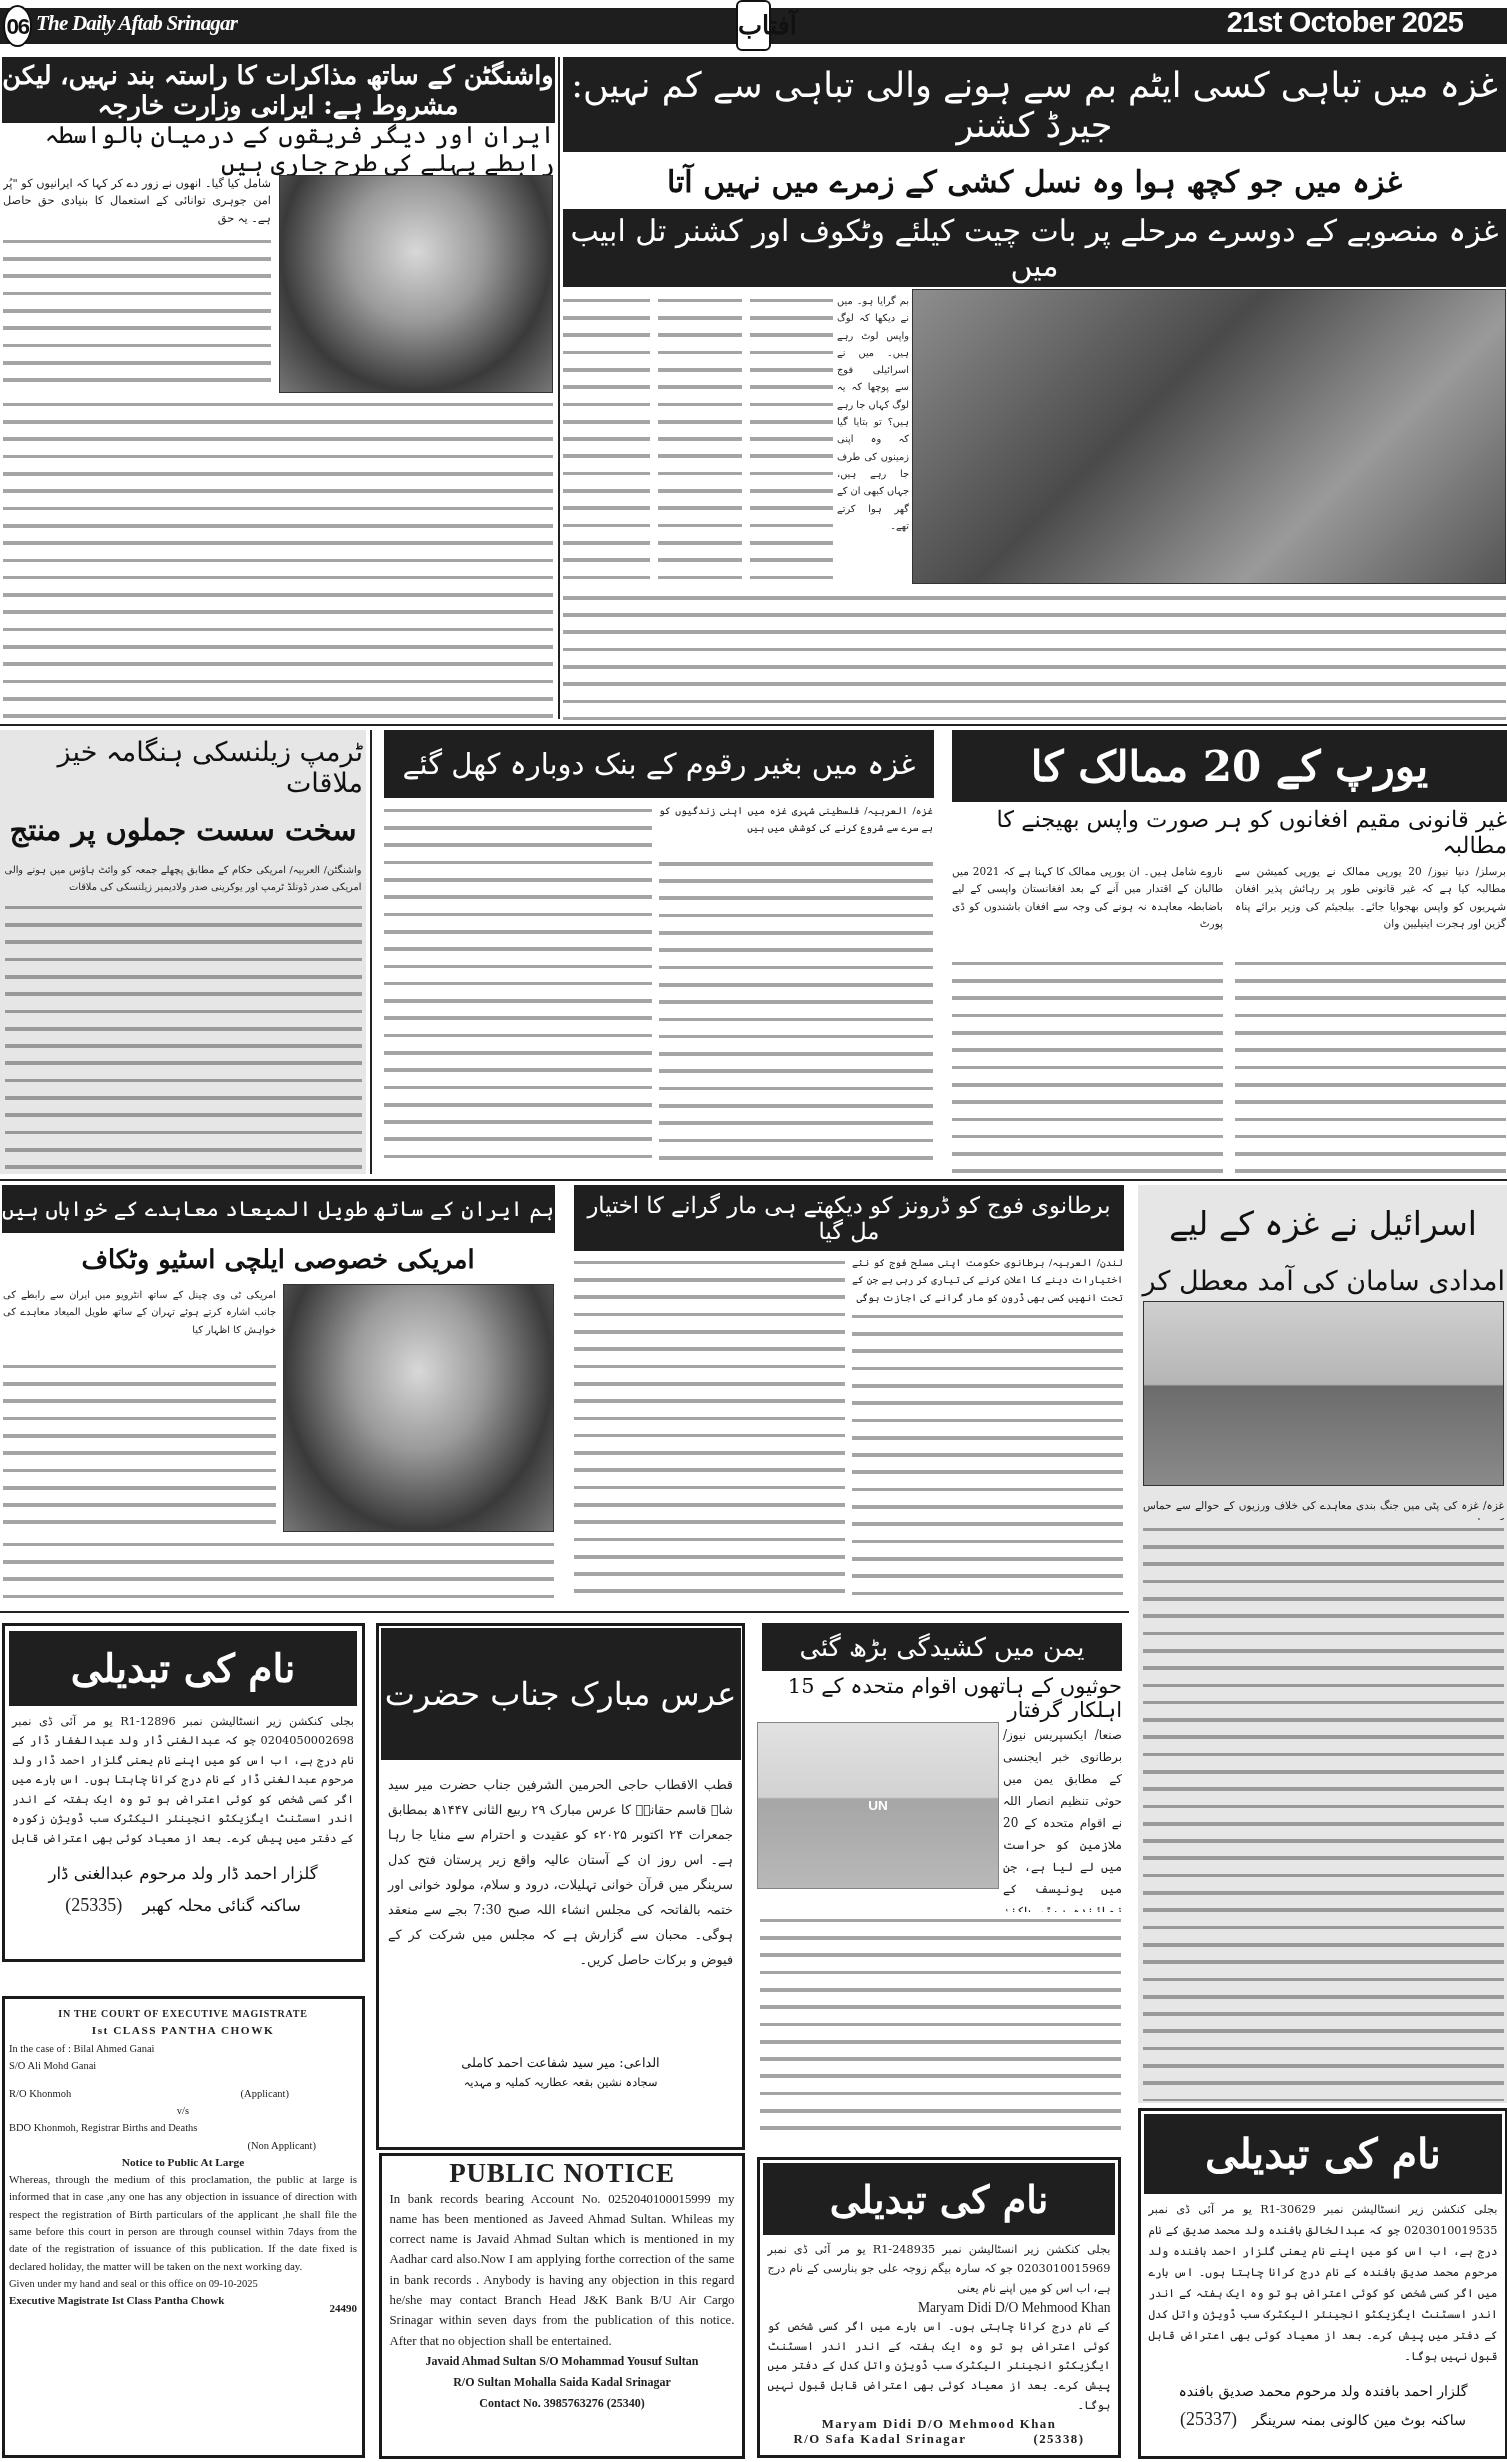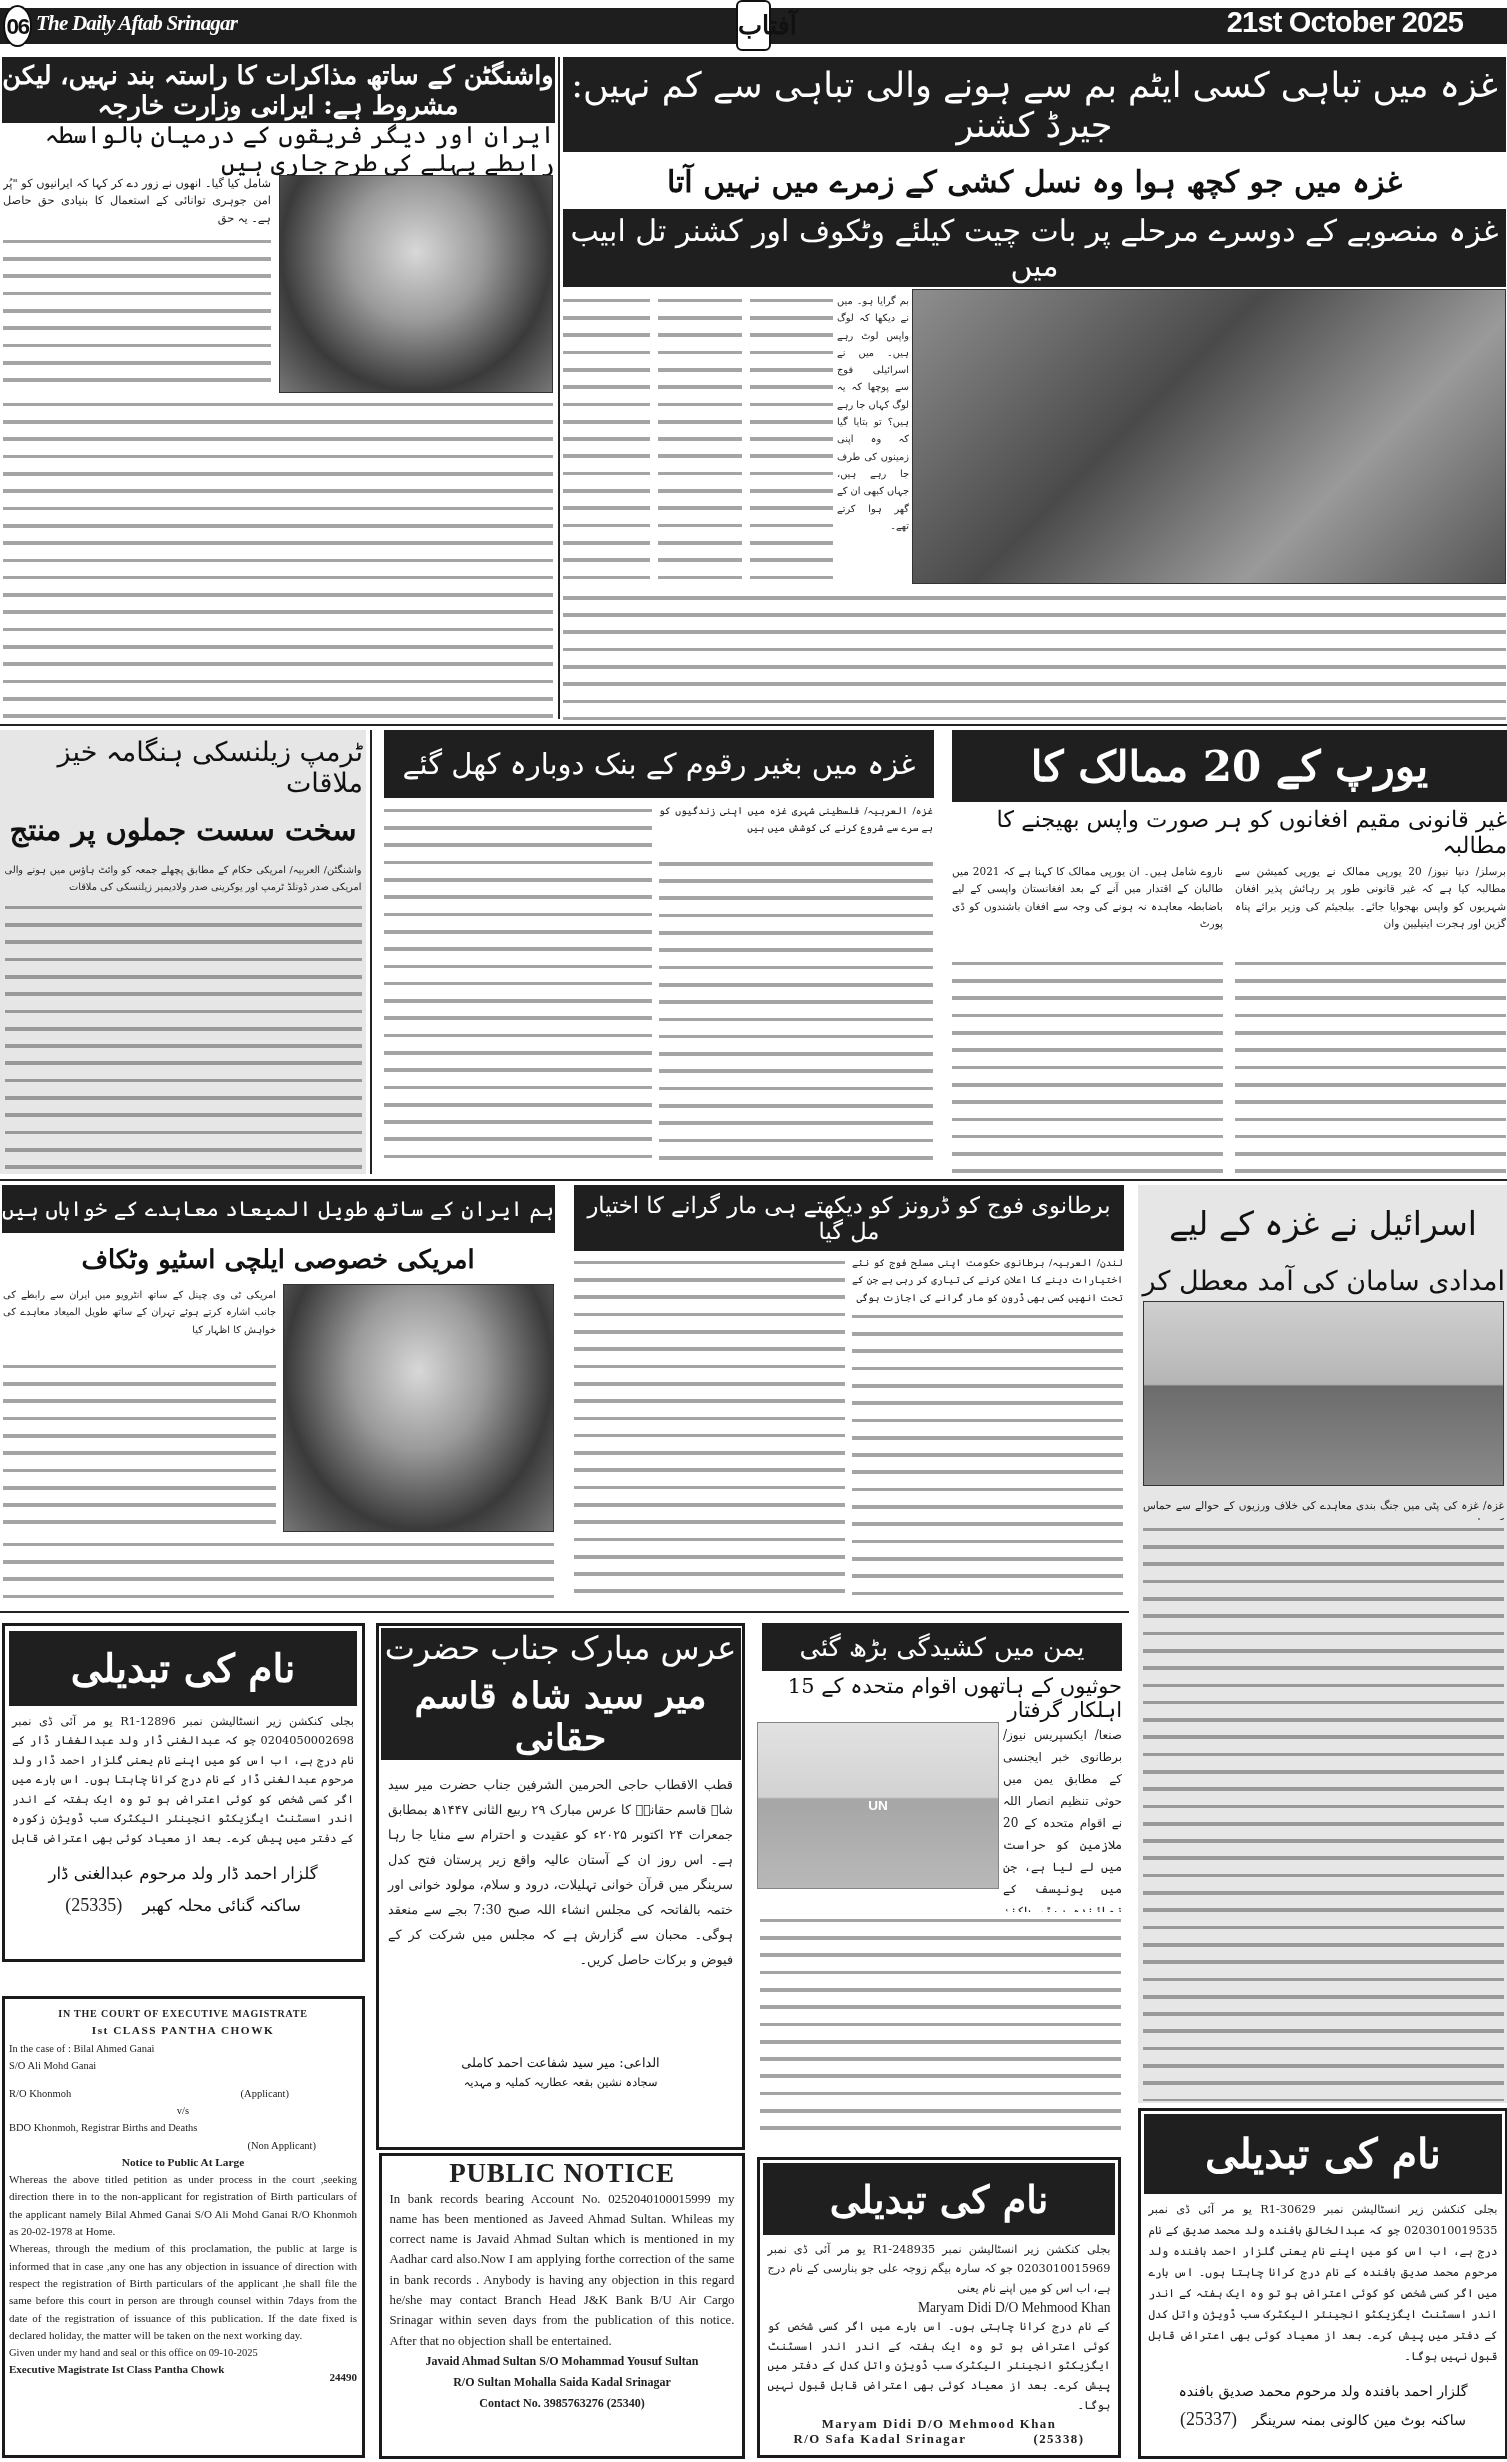--- a/index.html
+++ b/index.html
@@ -132,33 +132,31 @@
   <div>S/O Ali Mohd Ganai</div>
   <div style="height:10.5px"></div>
   <div style="display:flex;justify-content:space-between;padding-right:68px">
     <span>R/O Khonmoh</span>
     <span>(Applicant)</span>
   </div>
   <div style="text-align:center">v/s</div>
   <div>BDO Khonmoh, Registrar Births and Deaths</div>
   <div style="text-align:right;padding-right:41px">(Non Applicant)</div>
   <div style="text-align:center;font-weight:bold;font-size:11.3px">Notice to Public At Large</div>
-  <div style="text-align:justify;font-size:11px">Whereas the above titled petition as under process in the court ,seeking direction there in to the non-applicant for registration of Birth particulars of the applicant namely Bilal Ahmed Ganai S/O Ali Mohd Ganai R/O Khonmoh as 20-02-1978 at Home.</div>
   <div style="text-align:justify;font-size:11px">Whereas, through the medium of this proclamation, the public at large is informed that in case ,any one has any objection in issuance of direction with respect the registration of Birth particulars of the applicant ,he shall file the same before this court in person are through counsel within 7days from the date of the registration of issuance of this publication. If the date fixed is declared holiday, the matter will be taken on the next working day.</div>
   <div>Given under my hand and seal or this office on 09-10-2025</div>
   <div style="display:flex;justify-content:space-between;font-weight:bold;font-size:11px">
     <span>Executive Magistrate Ist Class Pantha Chowk</span>
     <span style="margin-top:7.5px">24490</span>
   </div>
 </section>
 
 <section class="abs box" style="left:376px;top:1623px;width:369px;height:527px">
   <div class="bar" style="margin:1.5px;height:132px;flex-direction:column;font-weight:normal">
     <div style="font-size:32px">عرس مبارک جناب حضرت</div>
-    <div style="font-size:36px;font-weight:bold;margin-top:7.5px">میر سید شاہ قاسم حقانی</div>
   </div>
   <div class="body-rtl" style="padding:10.5px 9px 0;font-size:12.8px;line-height:25px;height:271px">قطب الاقطاب حاجی الحرمین الشرفین جناب حضرت میر سید شاہ قاسم حقانیؒ کا عرس مبارک ۲۹ ربیع الثانی ۱۴۴۷ھ بمطابق جمعرات ۲۴ اکتوبر ۲۰۲۵ء کو عقیدت و احترام سے منایا جا رہا ہے۔ اس روز ان کے آستان عالیہ واقع زیر پرستان فتح کدل سرینگر میں قرآن خوانی تہلیلات، درود و سلام، مولود خوانی اور ختمہ بالفاتحہ کی مجلس انشاء اللہ صبح 7:30 بجے سے منعقد ہوگی۔ محبان سے گزارش ہے کہ مجلس میں شرکت کر کے فیوض و برکات حاصل کریں۔</div>
   <div class="caption" style="font-size:12.8px;margin-top:23px">الداعی: میر سید شفاعت احمد کاملی</div>
   <div class="caption" style="font-size:11.3px;margin-top:6px">سجادہ نشین بقعہ عطاریہ کملیہ و مہدیہ</div>
 </section>
 
 <section class="abs box en" style="left:379px;top:2153px;width:366px;height:306px;padding:1.5px 7.5px">
   <div style="text-align:center;font-weight:bold;font-size:27px;letter-spacing:0.8px">PUBLIC NOTICE</div>
   <div style="text-align:justify;font-size:12.8px;line-height:20.3px">In bank records bearing Account No. 0252040100015999 my name has been mentioned as Javeed Ahmad Sultan. Whileas my correct name is Javaid Ahmad Sultan which is mentioned in my Aadhar card also.Now I am applying forthe correction of the same in bank records . Anybody is having any objection in this regard he/she may contact Branch Head J&amp;K Bank B/U Air Cargo Srinagar within seven days from the publication of this notice. After that no objection shall be entertained.</div>
   <div style="text-align:center;font-weight:bold;font-size:12px;line-height:21px">Javaid Ahmad Sultan S/O Mohammad Yousuf Sultan</div>

